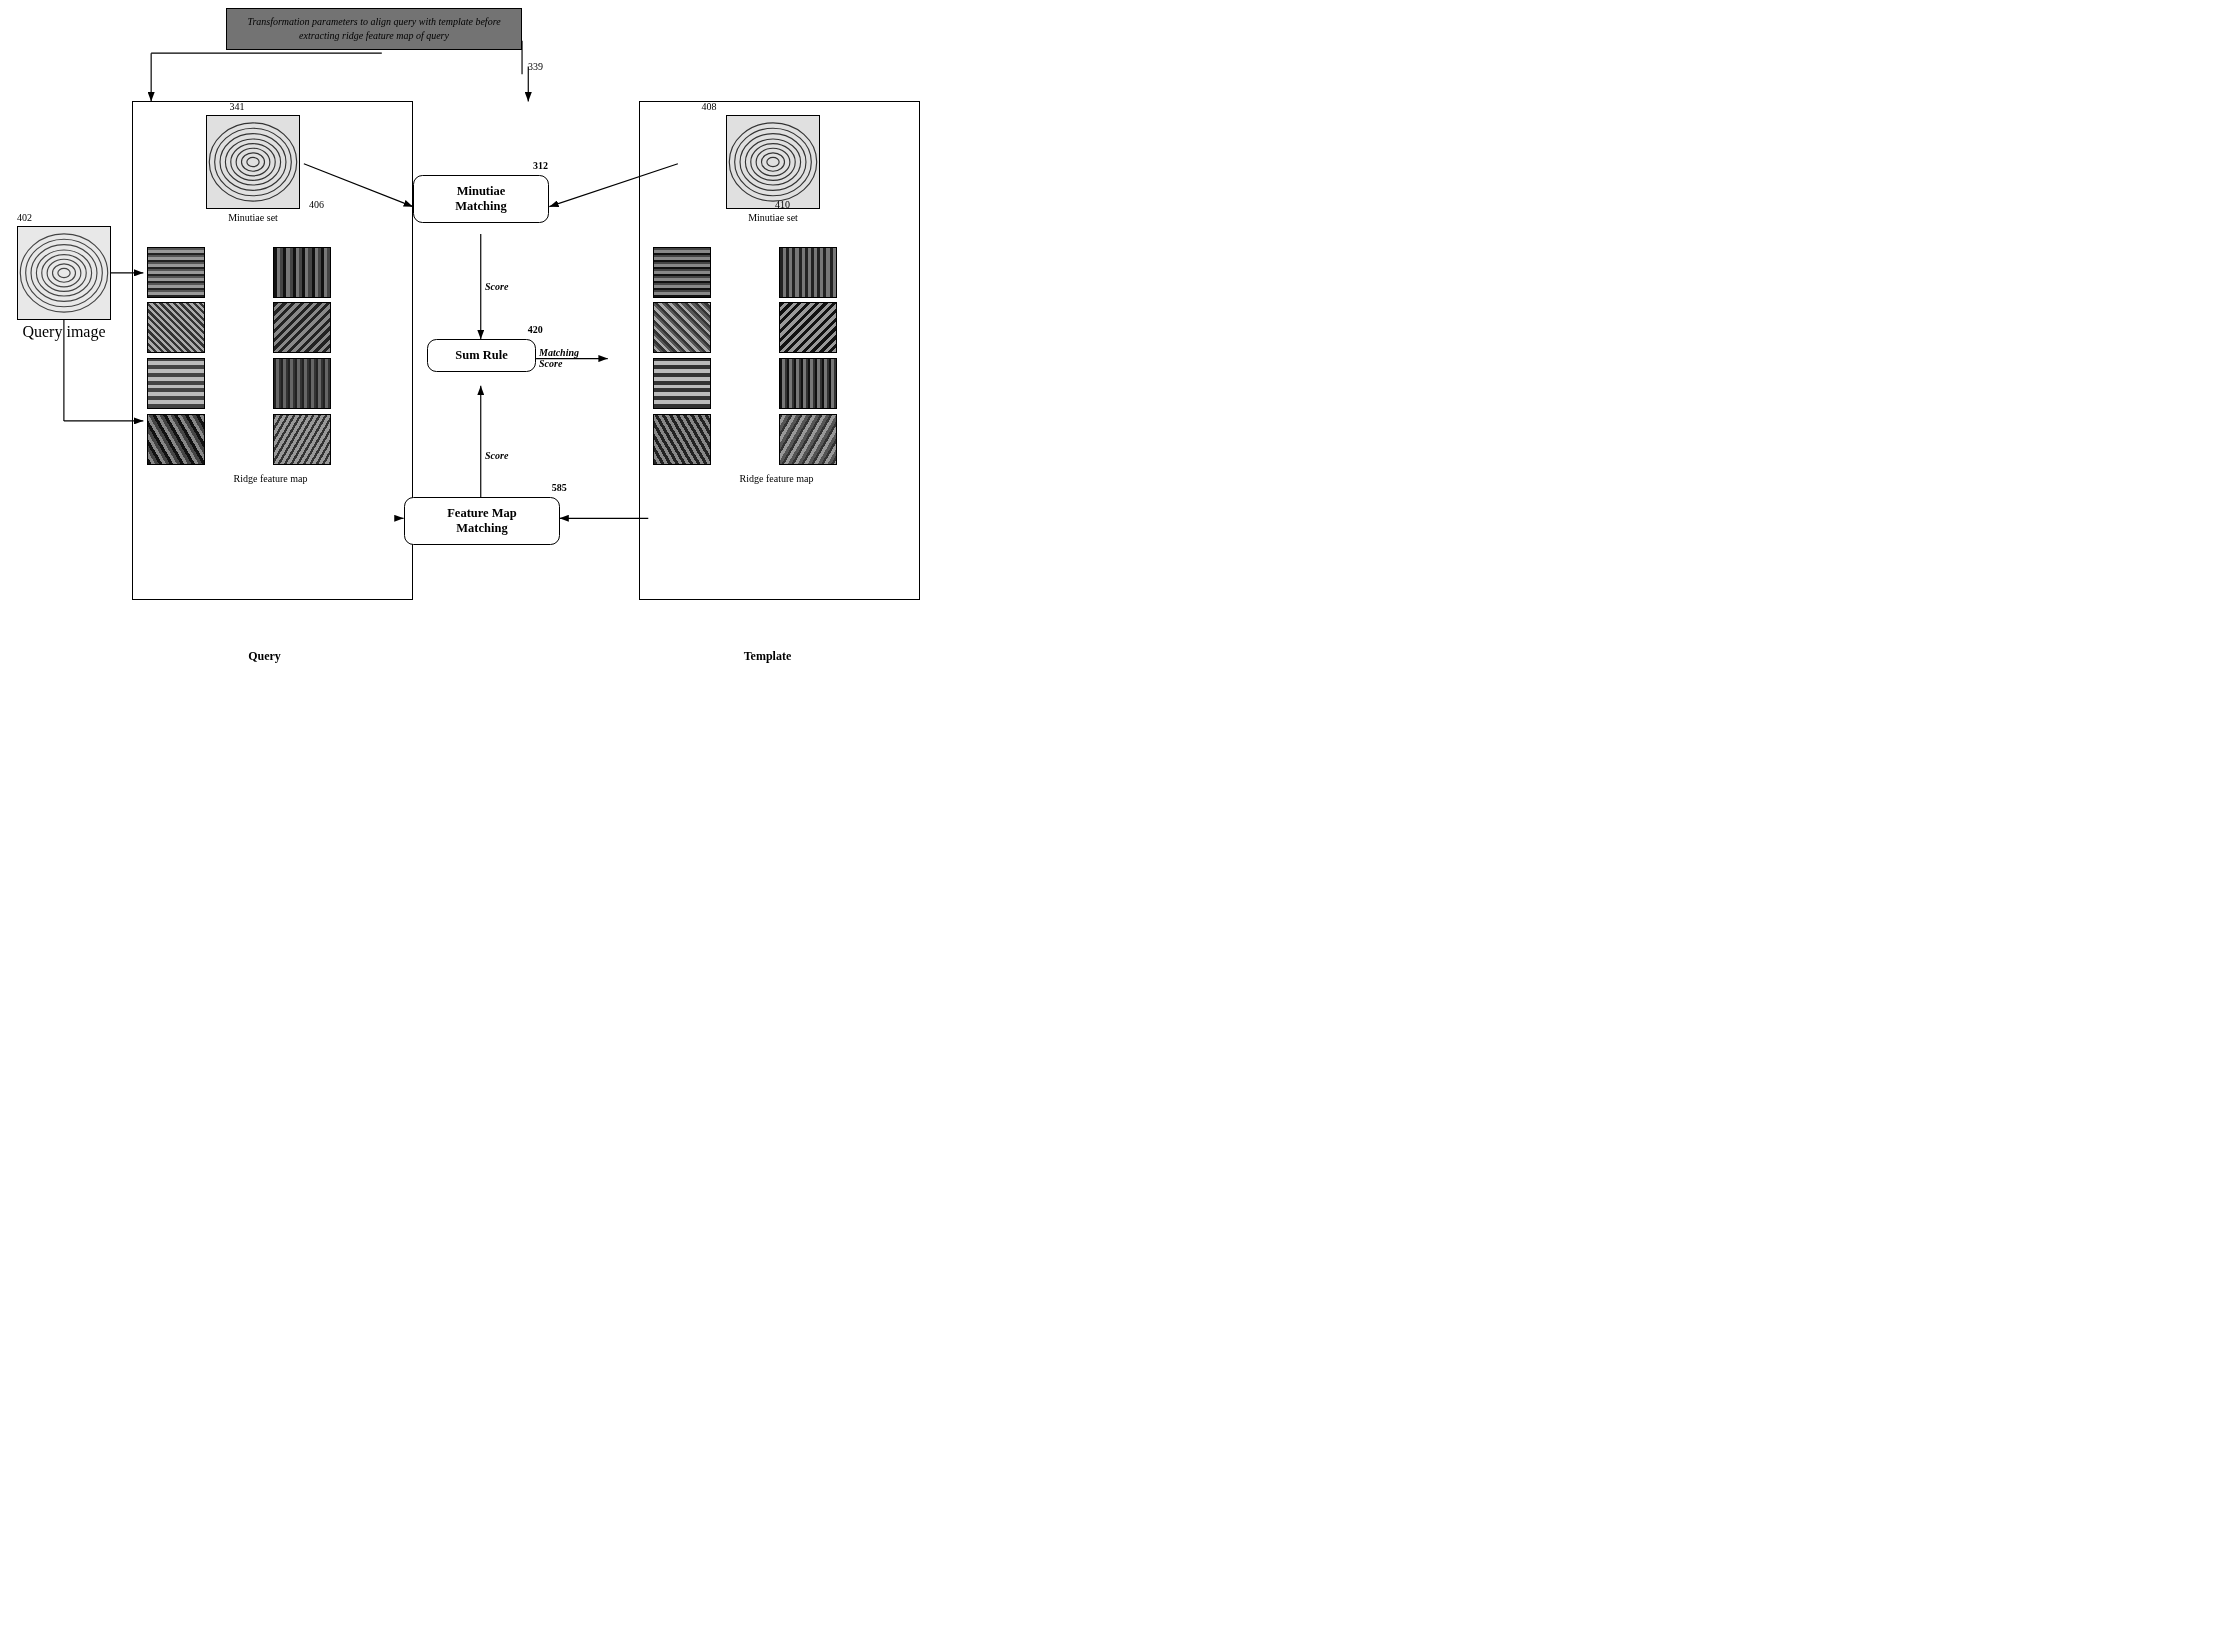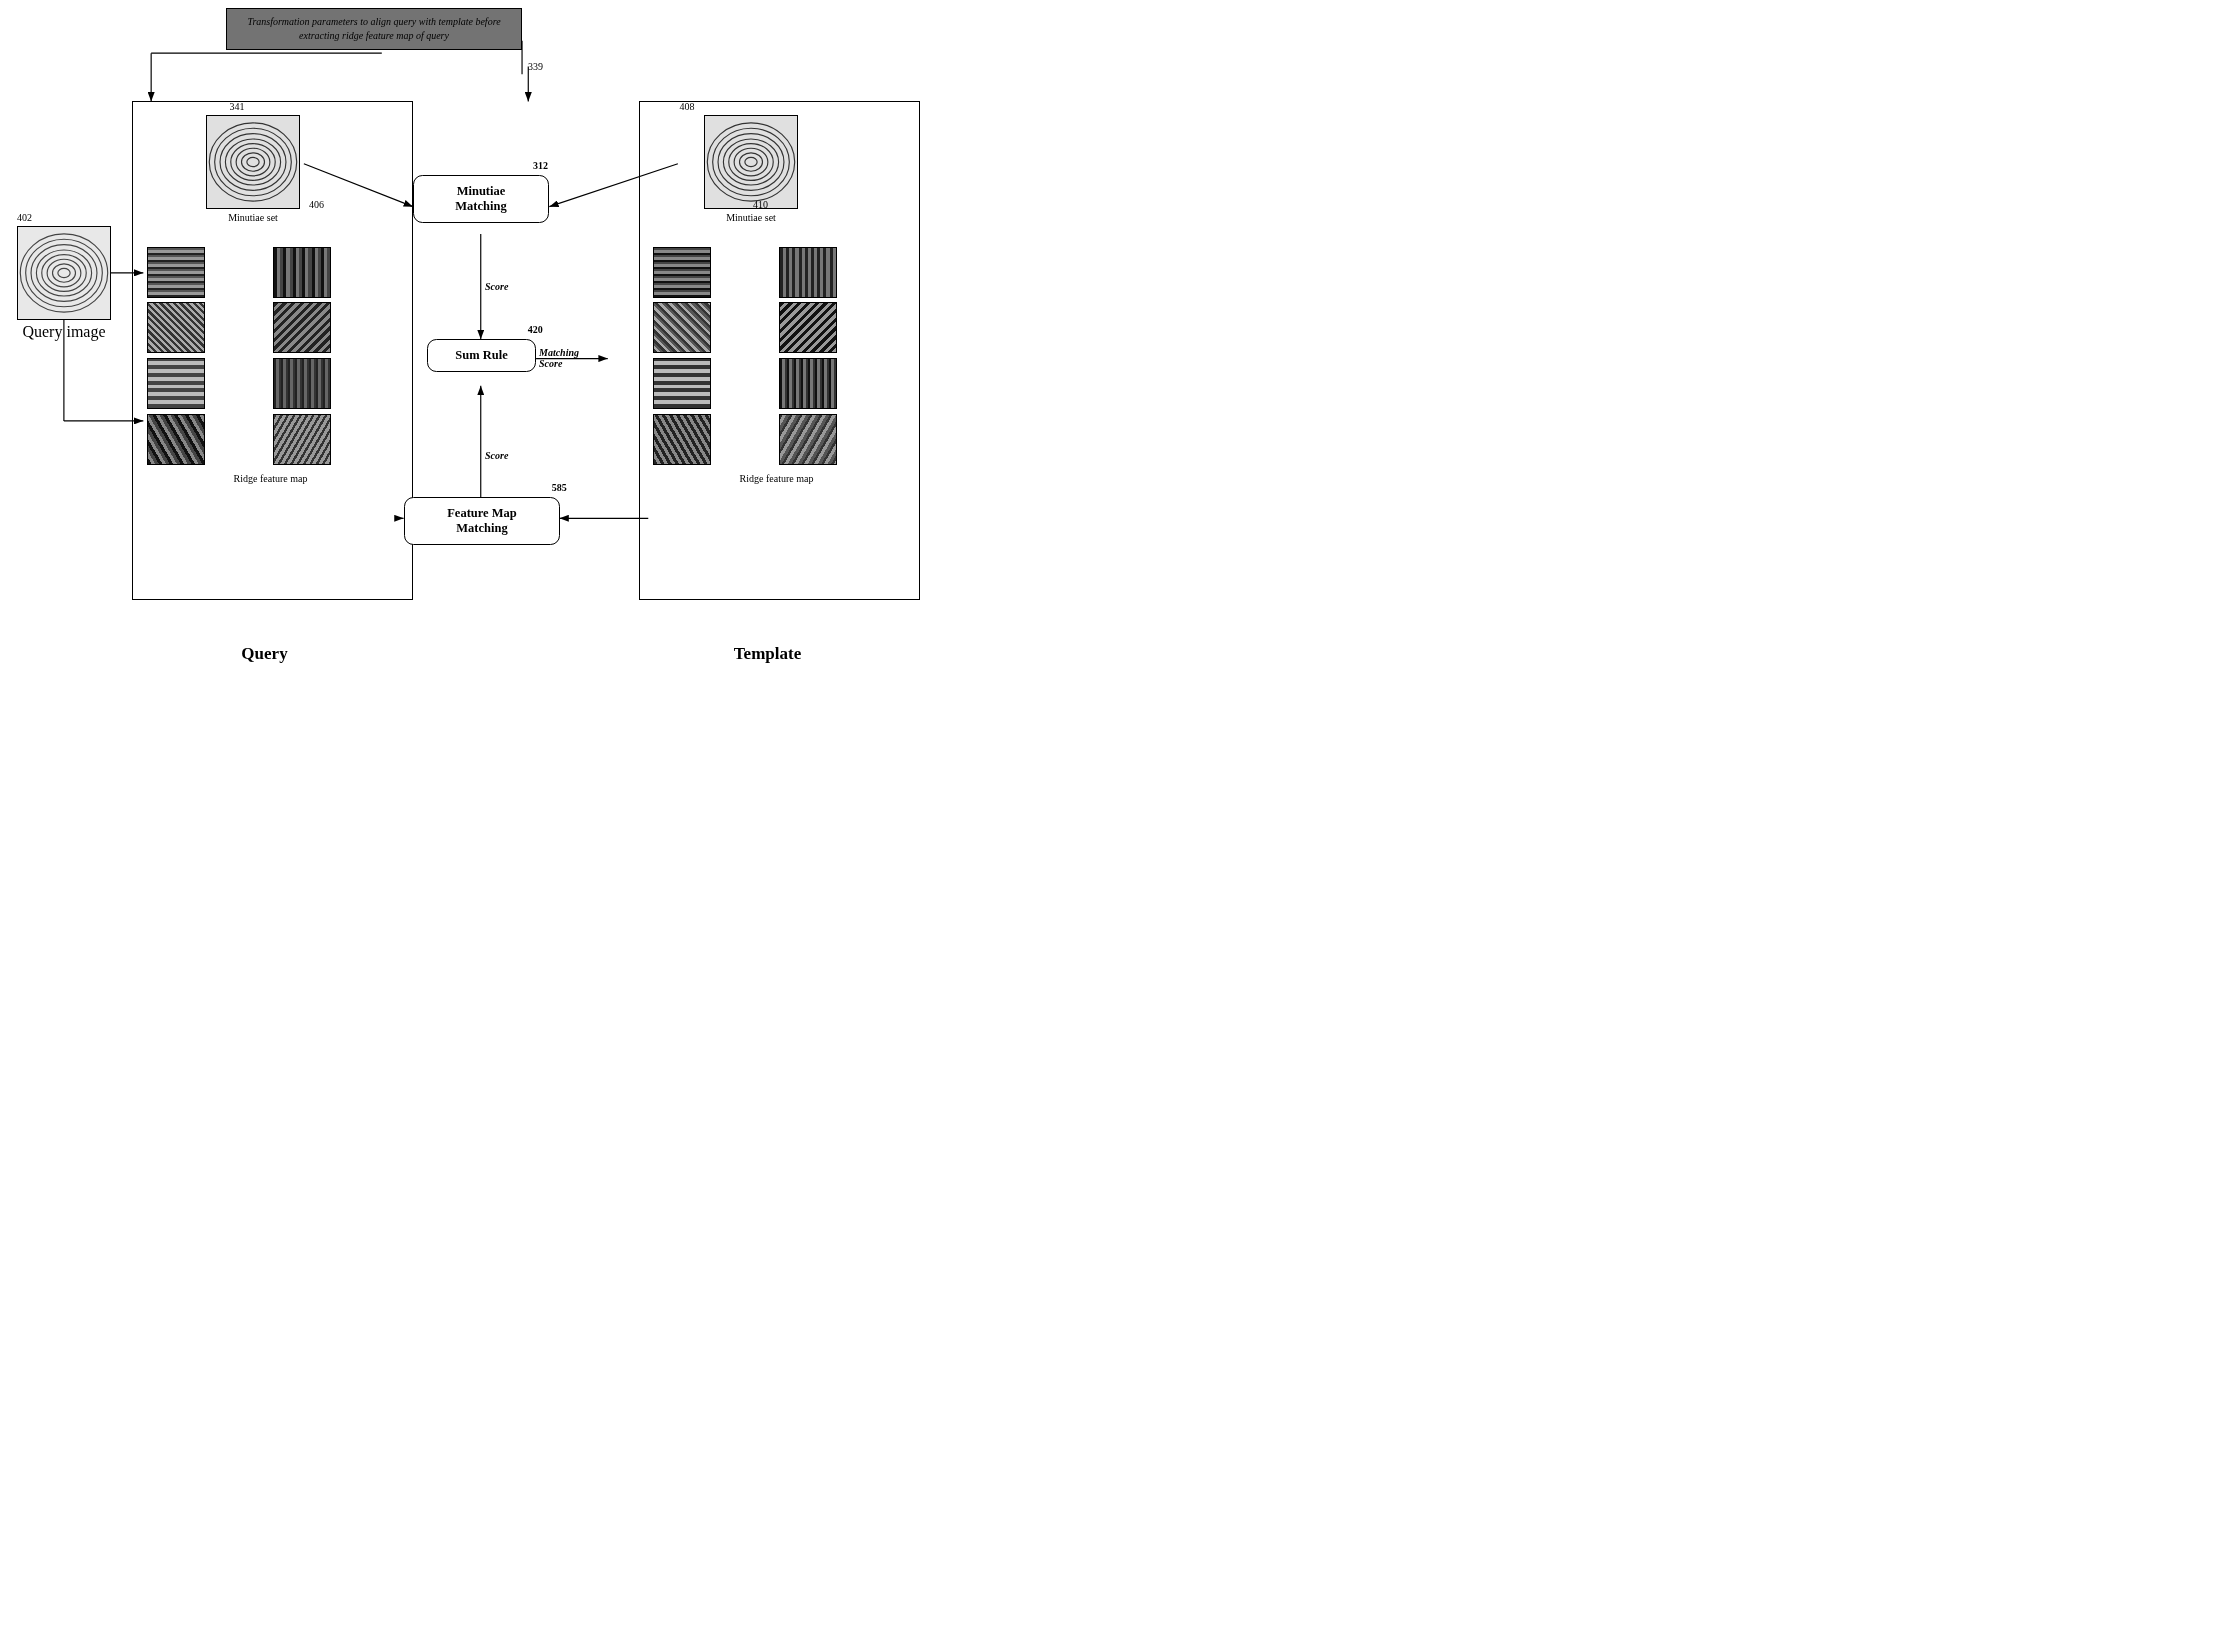--- a/index.html
+++ b/index.html
@@ -104,21 +104,21 @@
     .arrows-svg {
       position: absolute;
       top: 0;
       left: 0;
       width: 935px;
       height: 686px;
       pointer-events: none;
     }
     .section-title {
       position: absolute;
-      font-size: 17px;
+      font-size: 12px;
       font-weight: bold;
       text-align: center;
     }
   </style>
 </head>
 <body>
 
 <div class="diagram-container">
 
   <div class="annotation-box">
@@ -198,21 +198,21 @@
       <div class="feature-cell">
           <div class="feature-cell-inner" style="background: repeating-linear-gradient(60deg,#111 0,#111 3.1px,#888 3.1px,#888 6.2px,#444 6.2px,#444 9.4px);"></div>
         </div>
       <div class="feature-cell">
           <div class="feature-cell-inner" style="background: repeating-linear-gradient(120deg,#333 0,#333 2.3px,#999 2.3px,#999 5.5px);"></div>
         </div>
     </div>
     <div style="text-align:center; font-size:10px; margin-top:3.1px;">Ridge feature map</div>
   </div>
 
-  <div style="position:absolute; top:115px; left:656px;padding-left:48px;">
+  <div style="position:absolute; top:115px; left:678px;padding-left:48px;">
     <span class="label-num" style="top:-14px; left:23.4px;">408</span>
     <div class="fingerprint-img">
       <svg viewBox="0 0 120 120" xmlns="http://www.w3.org/2000/svg">
         <rect width="120" height="120" fill="#e0e0e0"></rect>
         <g fill="none" stroke="#333" stroke-width="1.5">
           <ellipse cx="60" cy="60" rx="8" ry="6"></ellipse>
           <ellipse cx="60" cy="60" rx="15" ry="12"></ellipse>
           <ellipse cx="60" cy="60" rx="22" ry="18"></ellipse>
           <ellipse cx="60" cy="60" rx="29" ry="24"></ellipse>
           <ellipse cx="60" cy="60" rx="36" ry="30"></ellipse>

